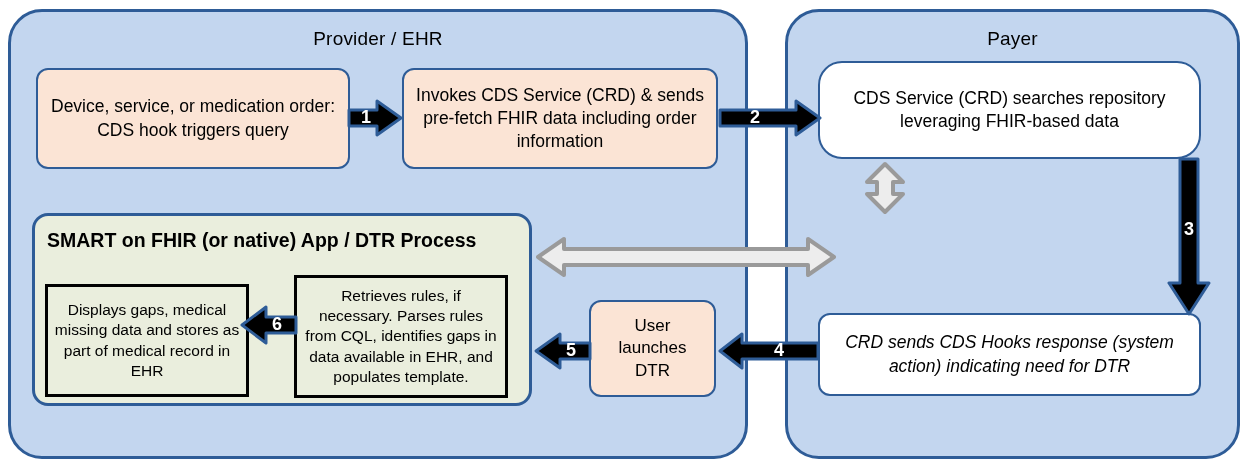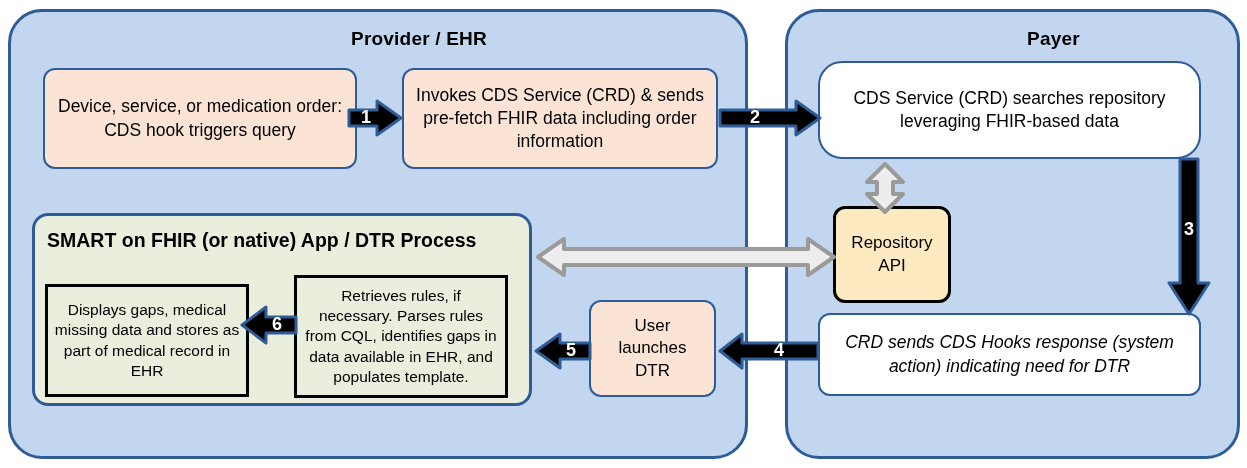--- a/index.html
+++ b/index.html
@@ -4,21 +4,21 @@
 <style>
   html,body{margin:0;padding:0;background:#ffffff;}
   body{width:1247px;height:468px;position:relative;overflow:hidden;
        font-family:"Liberation Sans","DejaVu Sans",sans-serif;}
   #stage{position:absolute;left:0;top:0;width:1247px;height:468px;}
 
   
   .panel{position:absolute;background:#C3D6EF;border:3px solid #2E5C97;
          border-radius:34px;box-sizing:border-box;}
   .panel-title{position:absolute;width:100%;text-align:center;
-               font-weight:bold;font-size:19px;color:#000;letter-spacing:.2px;margin-left:41px;}
+               font-weight:normal;font-size:19px;color:#000;letter-spacing:.2px;}
 
   
   .rbox{position:absolute;box-sizing:border-box;display:flex;align-items:center;
         justify-content:center;text-align:center;border-radius:12px;
         font-size:17.5px;color:#000;line-height:1.33;padding:4px 8px;}
   .peach{background:#FBE4D5;border:2.5px solid #2E5C97;}
   .white{background:#FFFFFF;border:2.5px solid #2E5C97;}
   .cream{background:#FDEAC1;border:3px solid #000000;}
 
   
@@ -49,35 +49,32 @@
 <div id="stage">
 
   <div class="panel" style="left:8px;top:9px;width:740px;height:450px;">
     <div class="panel-title" style="top:16px;left:0;">Provider / EHR</div>
   </div>
 
   <div class="panel" style="left:785px;top:9px;width:455px;height:450px;">
     <div class="panel-title" style="top:16px;left:0;">Payer</div>
   </div>
 
-  <div class="rbox peach" style="left:43px;top:68px;width:314px;height:101px;">
+  <div class="rbox peach" style="left:36px;top:68px;width:314px;height:101px;">
     <span>Device, service, or medication order: CDS hook triggers query</span>
   </div>
 
   <div class="rbox peach" style="left:402px;top:68px;width:316px;height:101px;">
     <span>Invokes CDS Service (CRD) &amp; sends pre-fetch FHIR data including order information</span>
   </div>
 
   <div class="rbox white" style="left:818px;top:61px;width:383px;height:98px;border-radius:24px;">
     <span>CDS Service (CRD) searches repository leveraging FHIR-based data</span>
   </div>
 
-  <div class="rbox cream" style="left:833px;top:206px;width:118px;height:97px;font-size:17px;">
-    <span>Repository API</span>
-  </div>
 
 
   <div class="rbox white" style="left:818px;top:313px;width:383px;height:83px;font-style:italic;">
     <span>CRD sends CDS Hooks response (system action) indicating need for DTR</span>
   </div>
 
   <div class="greenpanel" style="left:32px;top:213px;width:500px;height:193px;">
   </div>
   <div class="green-title" style="left:47px;top:229px;">SMART on FHIR (or native) App / DTR Process</div>
 

